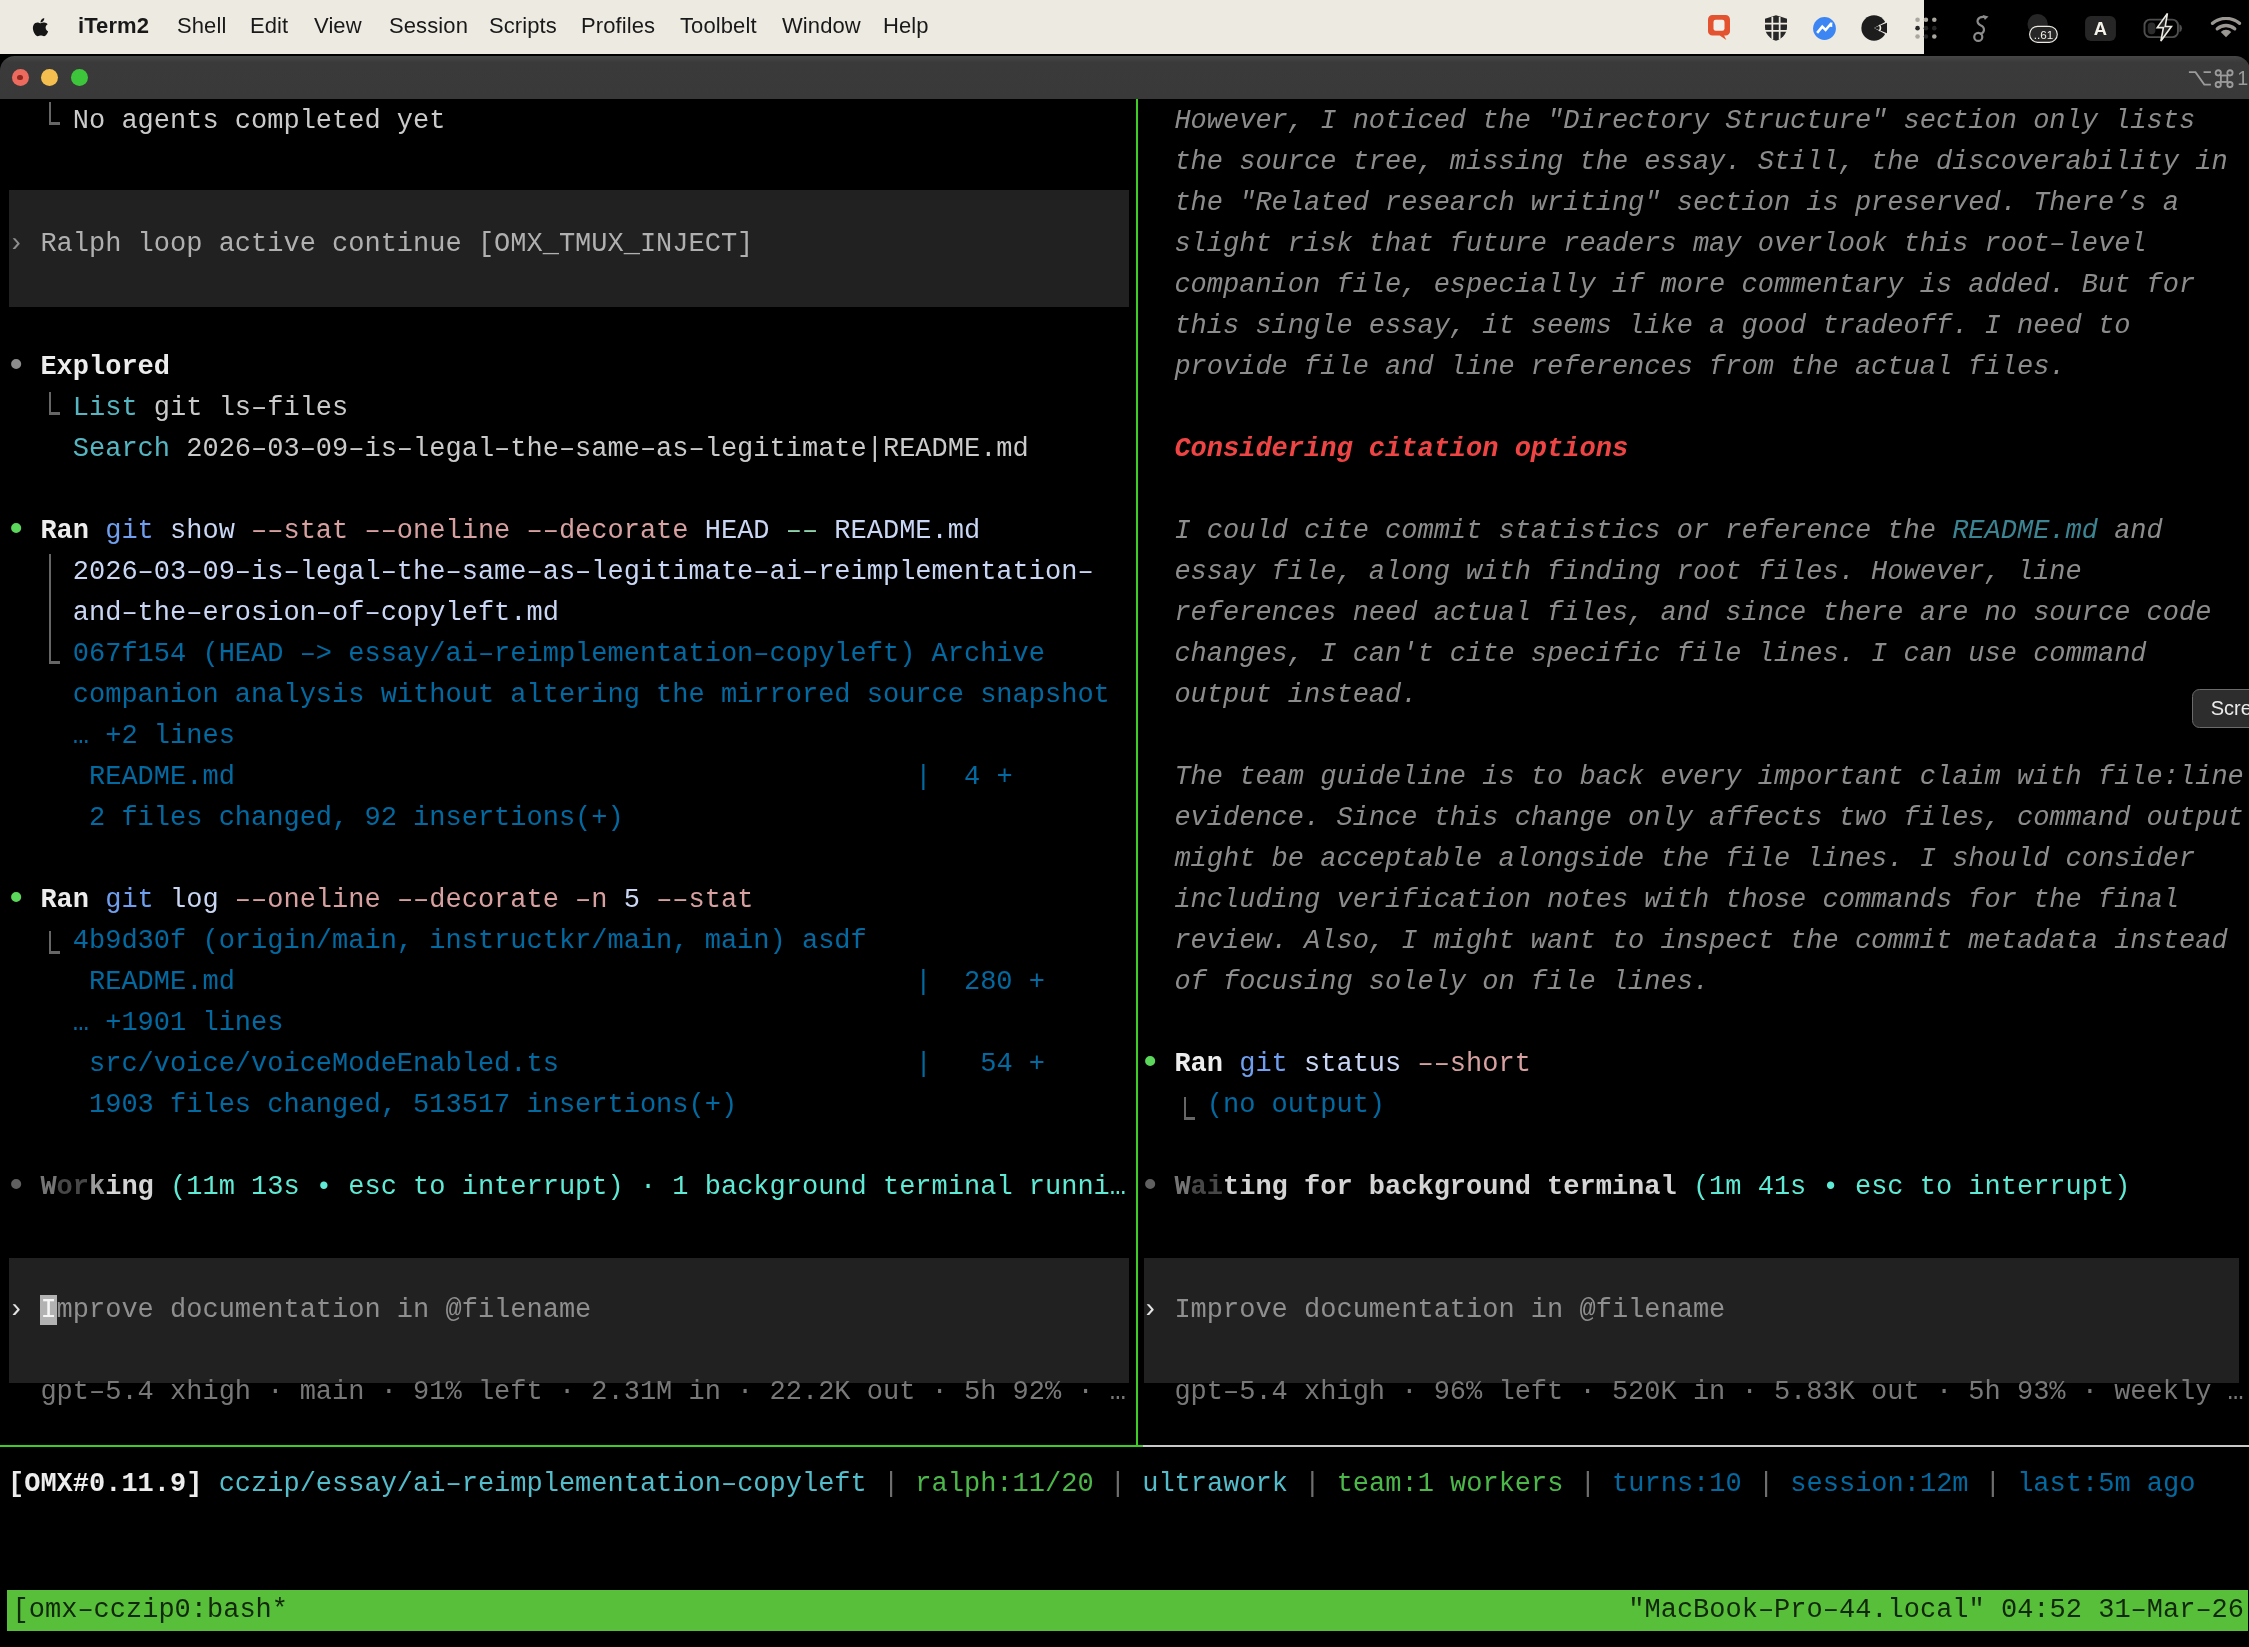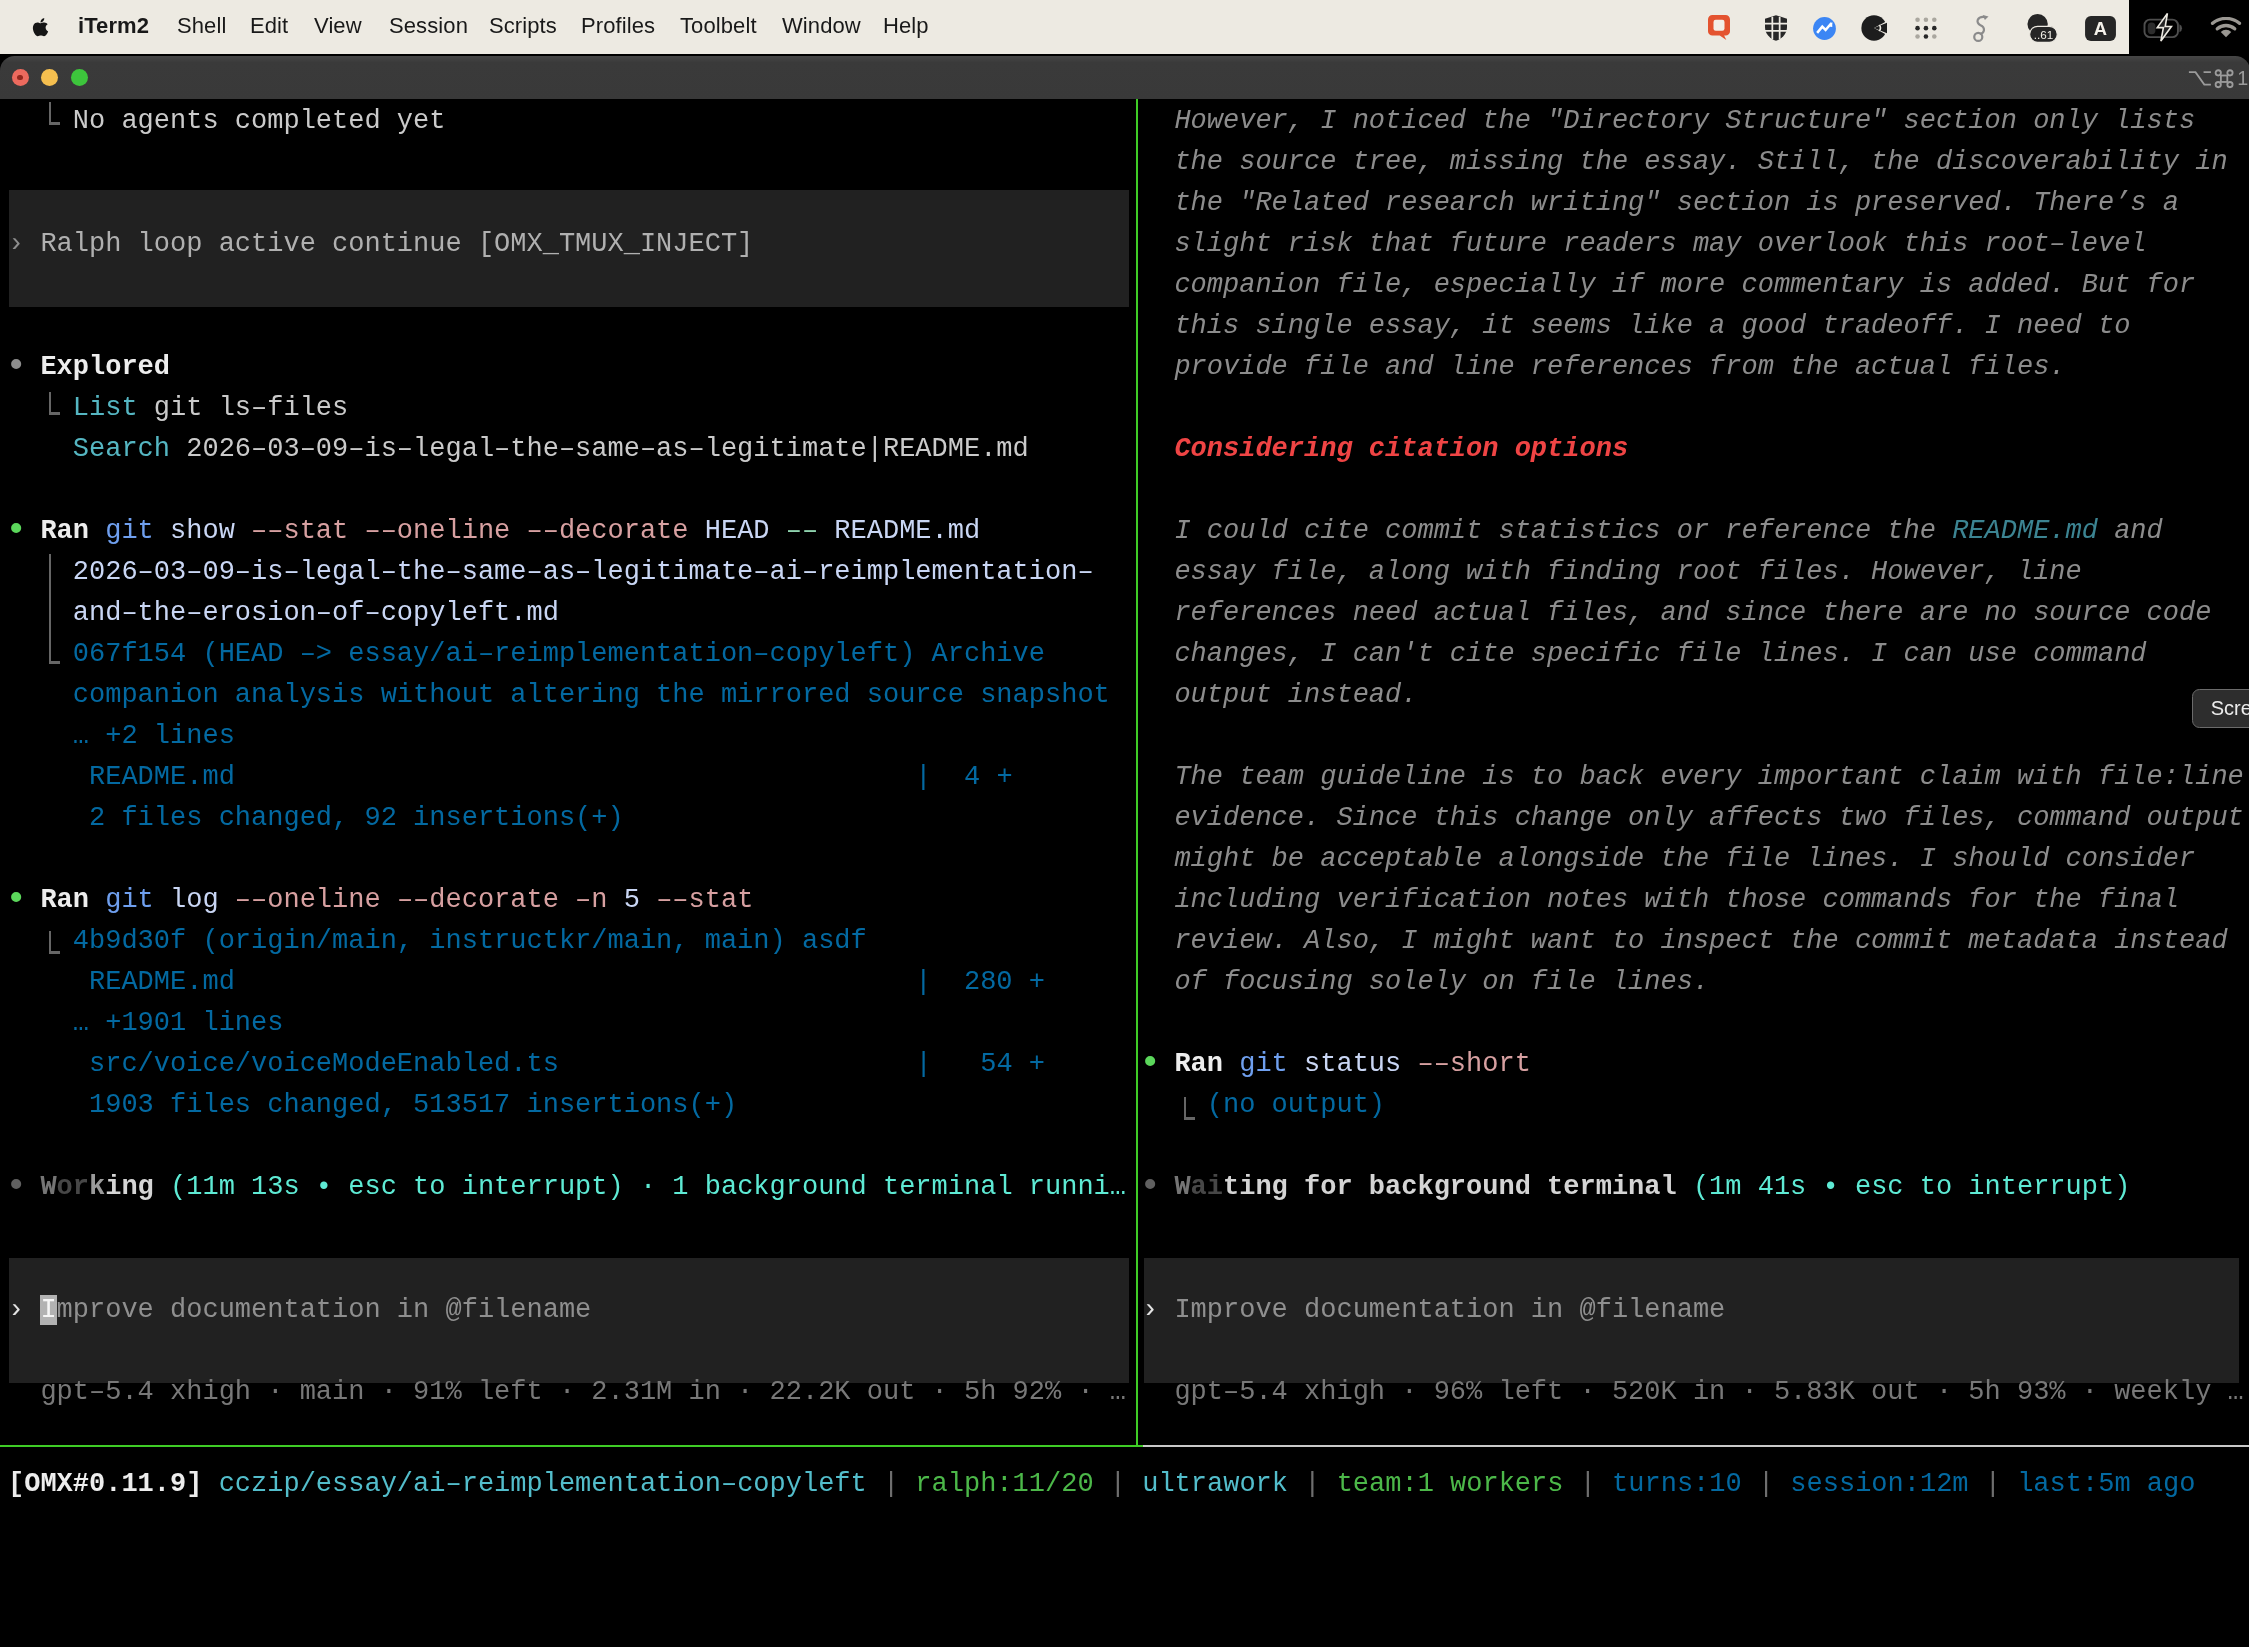--- a/index.html
+++ b/index.html
@@ -1,15 +1,15 @@
 <!DOCTYPE html>
 <html style="font-size:11.8px"><head><meta charset="utf-8"><style>
 * { margin:0; padding:0; box-sizing:border-box; }
 html,body { width:2250px; height:1648px; background:#000; overflow:hidden; }
-#menubar { position:absolute; left:0; top:0; width:2129px; height:54px; background:#edeae2; }
+#menubar { position:absolute; left:0; top:0; width:1924px; height:54px; background:#edeae2; }
 .mit { position:absolute; top:12.5px; font:400 22px "Liberation Sans",sans-serif; color:#191919; letter-spacing:0.1px; }
 .mbold { font-weight:700; }
 .ic { position:absolute; }
 #win { position:absolute; left:0; top:56px; width:2250px; height:1591px; border-radius:14.8px 14.8px 10.3px 10.3px; overflow:hidden; background:#000; }
 #titlebar { position:absolute; left:0; top:0; width:2250px; height:43px; background:linear-gradient(#474747,#3a3a3a 15%,#393939); }
 .tl1 { position:absolute; top:13px; width:17px; height:17px; border-radius:50%; }
 #wtitle { position:absolute; top:9.6px; left:0; width:2250px; text-align:center; font:700 20.7px "Liberation Sans",sans-serif; color:#b4b4b4; }
 .t { position:absolute; font:27px/41px "Liberation Mono",monospace; white-space:pre; color:#cacaca; }
 .w { color:#cacaca; }
 .b { color:#ededed; font-weight:700; }
@@ -219,13 +219,17 @@
 
 
 <span class="arr">›</span> <span class="ph">Improve documentation in @filename</span>
 
   <span class="gd">gpt–5.4 xhigh · 96% left · 520K in · 5.83K out · 5h 93% · weekly …</span></pre>
   <div style="position:absolute;left:1136px;top:43px;width:2.2px;height:1347px;background:#3fcc26"></div>
   <div style="position:absolute;left:0;top:1389px;width:1143px;height:2.2px;background:#3fcc26"></div>
   <div style="position:absolute;left:1143px;top:1389px;width:1107px;height:2.2px;background:#c9c9c9"></div>
   <pre class="t" style="left:8px;top:1408px"><span class="b">[OMX#0.11.9]</span> <span class="cys">cczip/essay/ai–reimplementation–copyleft</span> <span class="pipe">|</span> <span class="grn">ralph:11/20</span> <span class="pipe">|</span> <span class="cys">ultrawork</span> <span class="pipe">|</span> <span class="grn">team:1 workers</span> <span class="pipe">|</span> <span class="g">turns:10</span> <span class="pipe">|</span> <span class="g">session:12m</span> <span class="pipe">|</span> <span class="g">last:5m ago</span></pre>
   <div id="scre">Scre</div>
+  <div id="tmuxbar">
+      <pre style="left:5.2px;top:0">[omx–cczip0:bash*</pre>
+      <pre style="right:4.4px;top:0">"MacBook–Pro–44.local" 04:52 31–Mar–26</pre>
+    </div>
 </div>
 
 </body></html>

